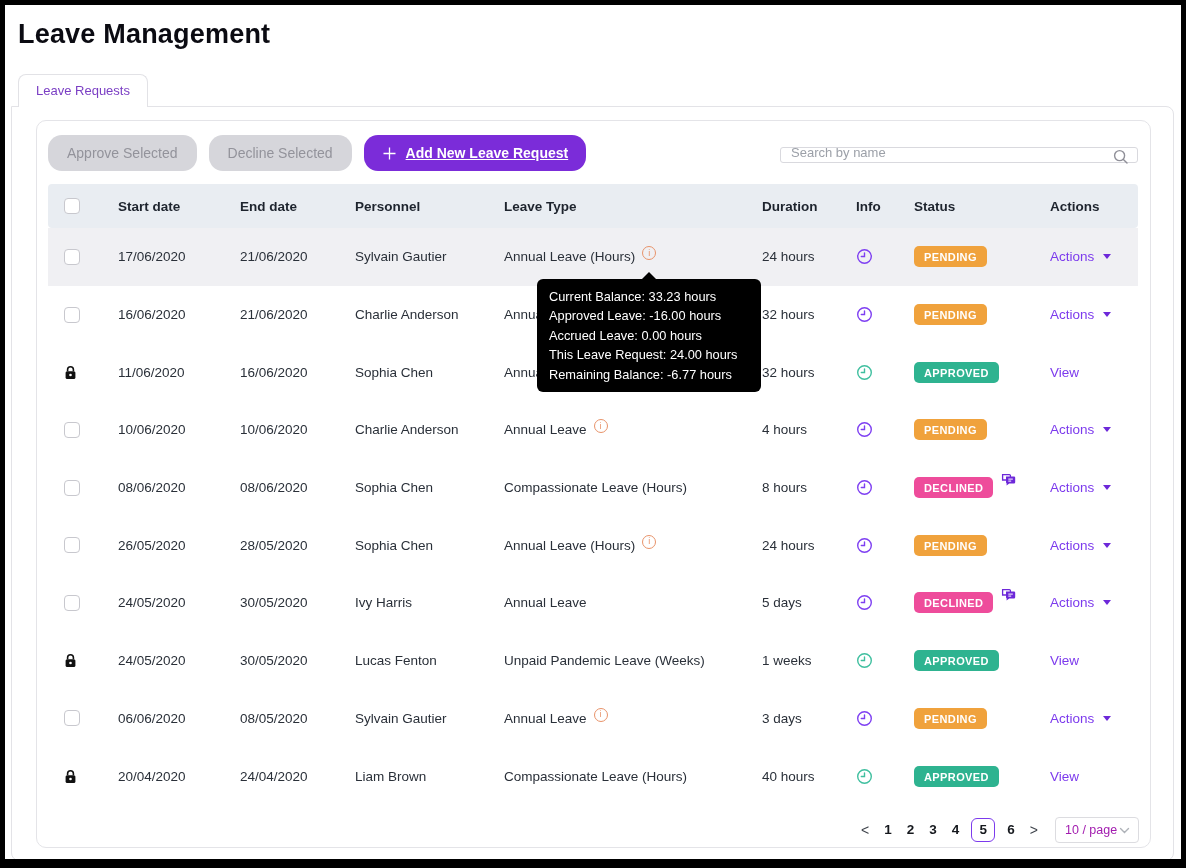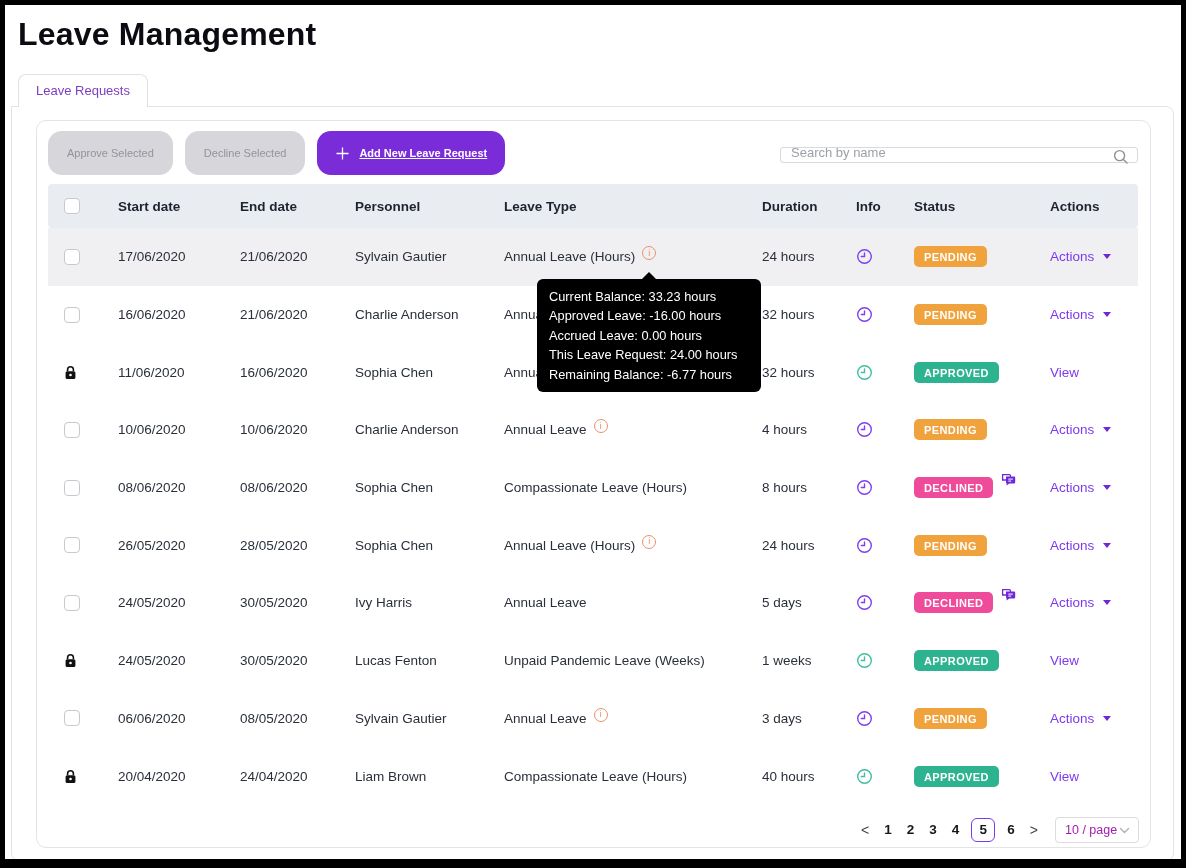--- a/index.html
+++ b/index.html
@@ -7,21 +7,21 @@
   body {
     border: 5px solid #000;
     border-bottom-width: 9px;
     background: #fff;
     font-family: "Liberation Sans", sans-serif;
     color: #2a3039;
     overflow: hidden;
     position: relative;
   }
   .page-title {
-    font-size: 32px;
+    font-size: 27px;
     font-weight: 800;
     color: #0b0b12;
     margin: 13px 0 0 13px;
     letter-spacing: 0.2px;
     line-height: 32px;
   }
   .tabbar { margin: 23px 0 0 6px; position: relative; z-index: 2; }
   .tab {
     display: inline-block;
     margin-left: 7px;
@@ -54,25 +54,25 @@
     position: relative;
   }
   
   .toolbar {
     display: flex;
     align-items: center;
     margin: 18px 12px 0 11px;
     height: 28px;
   }
   .btn {
-    height: 44px;
+    height: 36px;
     border: none;
     border-radius: 14px;
     font-family: "Liberation Sans", sans-serif;
-    font-size: 11px;
+    font-size: 14px;
     padding: 0 19px;
     margin-right: 12px;
     cursor: pointer;
     display: inline-flex;
     align-items: center;
   }
   .btn.gray { background: #d6d6db; color: #93939b; }
   .btn.purple { background: #7b2cd9; color: #fff; font-weight: 600; padding: 0 18px; text-decoration: underline; }
   .btn.purple .plus { display: inline-flex; margin-right: 9px; }
   .search { margin-left: auto; position: relative; width: 358px; }

